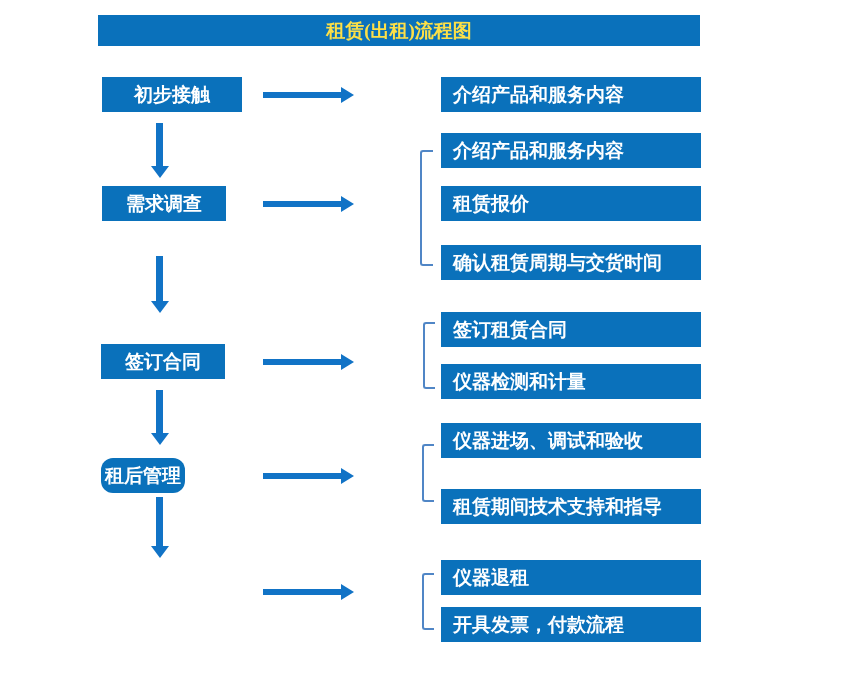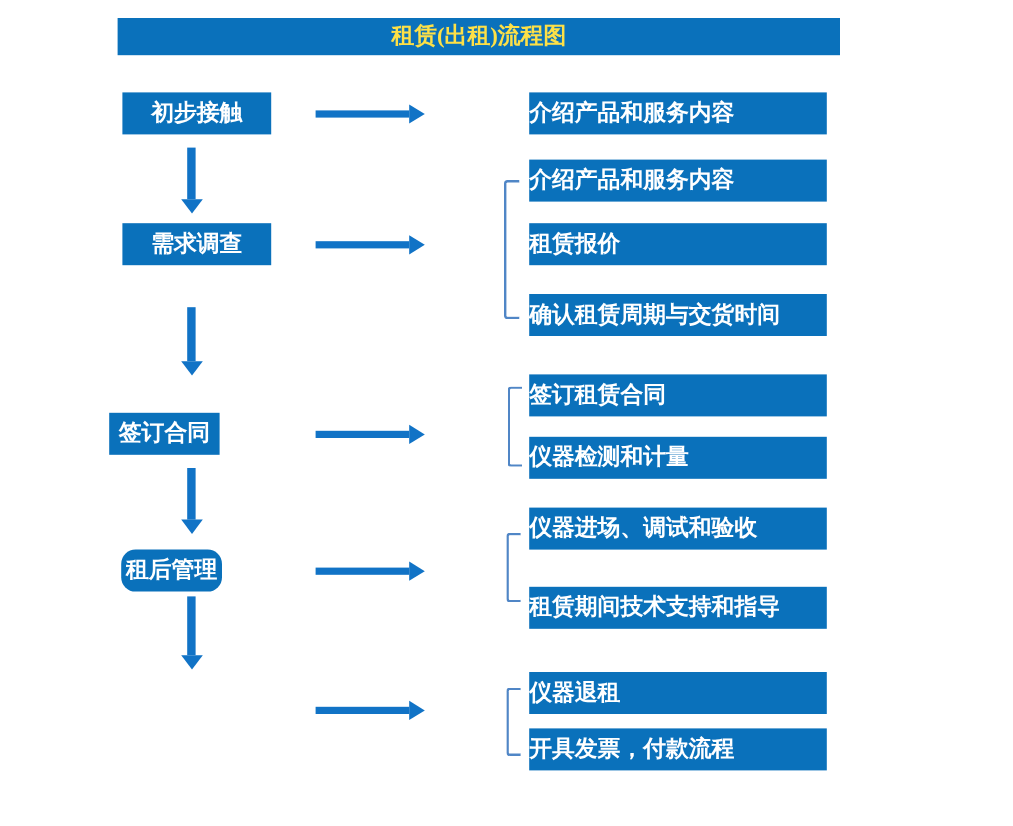--- a/index.html
+++ b/index.html
@@ -37,20 +37,21 @@
     font-size: 19px;
     font-weight: bold;
     text-align: center;
   }
   .detail {
     position: absolute;
     left: 441px;
     width: 248px;
     height: 35px;
     line-height: 35px;
+    padding-left: 12px;
     background: #0a71bb;
     color: #ffffff;
     font-size: 19px;
     font-weight: bold;
     text-align: left;
     white-space: nowrap;
   }
   .harrow {
     position: absolute;
     left: 263px;
@@ -93,23 +94,23 @@
     border-radius: 3px 0 0 3px;
   }
 </style>
 </head>
 <body>
 
 <div class="canvas">
 
   <div class="title-bar">租赁(出租)流程图</div>
 
-  <div class="step" style="left:102px; top:77px;  width:124px;">初步接触</div>
+  <div class="step" style="left:102px; top:77px;  width:140px;">初步接触</div>
   <div class="step" style="left:102px; top:186px; width:124px;">需求调查</div>
-  <div class="step" style="left:91px; top:344px; width:92px;">签订合同</div>
+  <div class="step" style="left:101px; top:344px; width:124px;">签订合同</div>
   <div class="step" style="left:101px; top:458px; width:84px;border-radius:12px;">租后管理</div>
 
   <div class="varrow" style="top:123px; height:43px;"></div>
   <div class="varrow" style="top:256px; height:45px;"></div>
   <div class="varrow" style="top:390px; height:43px;"></div>
   <div class="varrow" style="top:497px; height:49px;"></div>
 
   <div class="harrow" style="top:92px;"></div>
   <div class="harrow" style="top:201px;"></div>
   <div class="harrow" style="top:359px;"></div>

